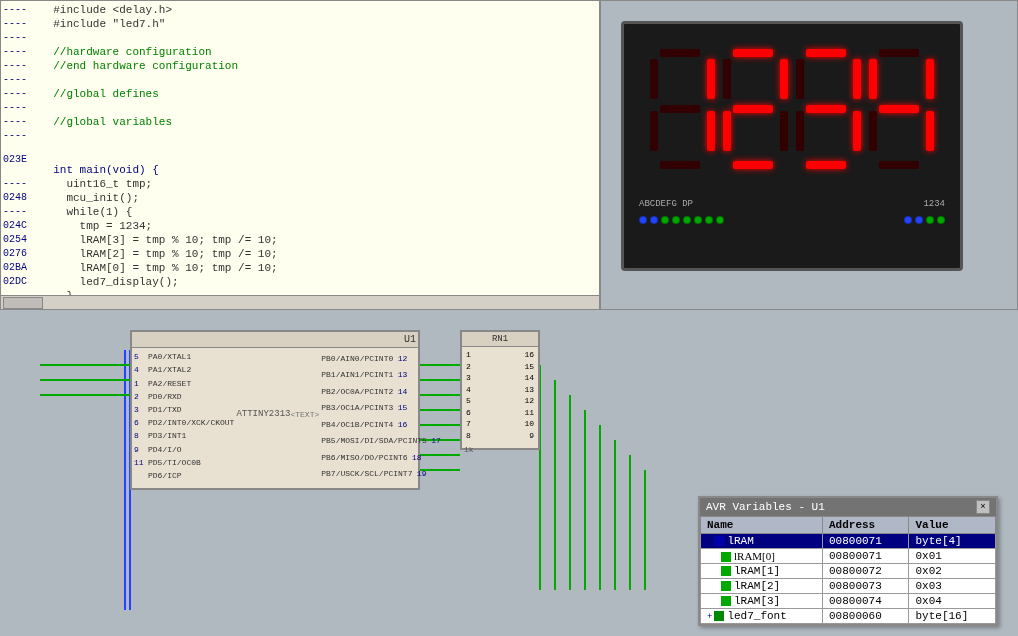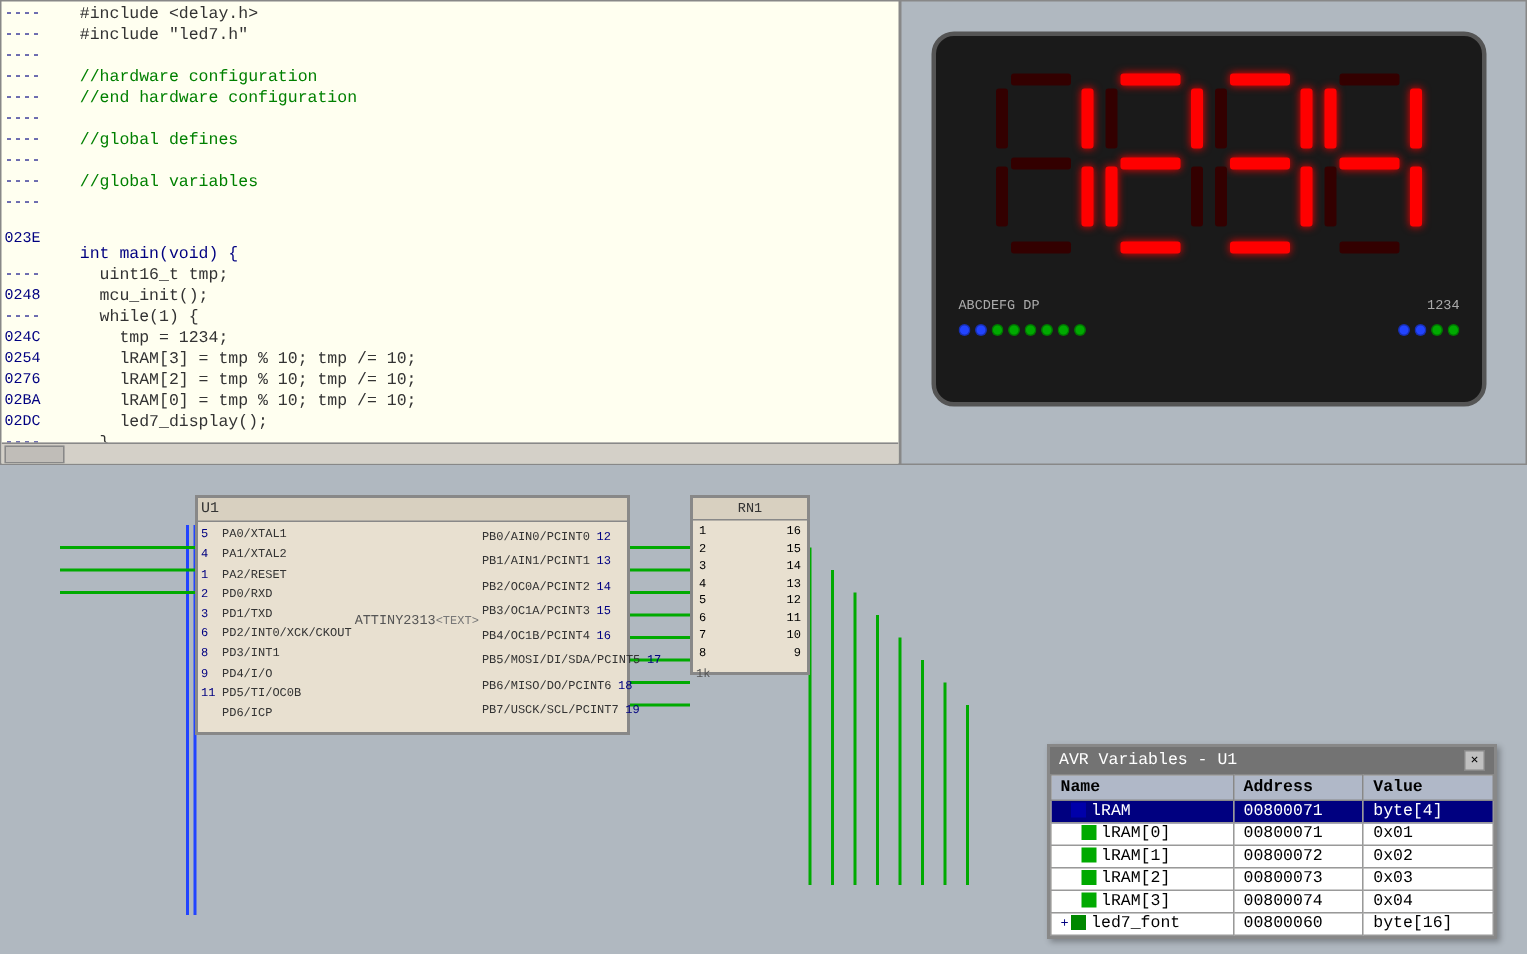--- a/index.html
+++ b/index.html
@@ -92,25 +92,25 @@
       width: 418px;
       height: 310px;
       background: #b0b8c0;
       border: 1px solid #888;
     }
 
     .led-display-box {
       position: absolute;
       top: 20px;
       left: 20px;
-      width: 370px;
+      width: 342px;
       height: 250px;
       background: #1a1a1a;
       border: 3px solid #555;
-      border-radius: 15px;
+      border-radius: 4px;
     }
 
     
     .circuit-area {
       position: absolute;
       top: 310px;
       left: 0;
       width: 1018px;
       height: 326px;
       background: #b0b8c0;
@@ -121,21 +121,21 @@
       position: absolute;
       top: 20px;
       left: 130px;
       width: 290px;
       height: 160px;
       background: #e8e0d0;
       border: 2px solid #888;
     }
 
     .mcu-title {
-      text-align: left;
+      text-align: right;
       font-size: 10px;
       color: #333;
       padding: 2px;
       background: #d8d0c0;
       border-bottom: 1px solid #888;
     }
 
     .mcu-pins-area {
       display: flex;
       height: calc(100% - 20px);
@@ -673,21 +673,21 @@
             <th>Value</th>
           </tr>
         </thead>
         <tbody id="avr-tbody">
         <tr class="selected">
               <td><span class="expand-icon">-</span><span class="color-indicator" style="background: rgb(0, 0, 170);"></span>lRAM</td>
               <td>00800071</td>
               <td>byte[4]</td>
             </tr>
             <tr class=" sub-row">
-              <td style="padding-left: 18px;"><span class="expand-icon"> </span><span class="color-indicator" style="background: rgb(0, 170, 0);"></span>lRAM[0]</td>
+              <td style="padding-left: 18px; font-family: Liberation Serif, serif;"><span class="expand-icon"> </span><span class="color-indicator" style="background: rgb(0, 170, 0);"></span>lRAM[0]</td>
               <td>00800071</td>
               <td>0x01</td>
             </tr>
             <tr class=" sub-row">
               <td style="padding-left: 18px;"><span class="expand-icon"> </span><span class="color-indicator" style="background: rgb(0, 170, 0);"></span>lRAM[1]</td>
               <td>00800072</td>
               <td>0x02</td>
             </tr>
             <tr class=" sub-row">
               <td style="padding-left: 18px;"><span class="expand-icon"> </span><span class="color-indicator" style="background: rgb(0, 170, 0);"></span>lRAM[2]</td>

